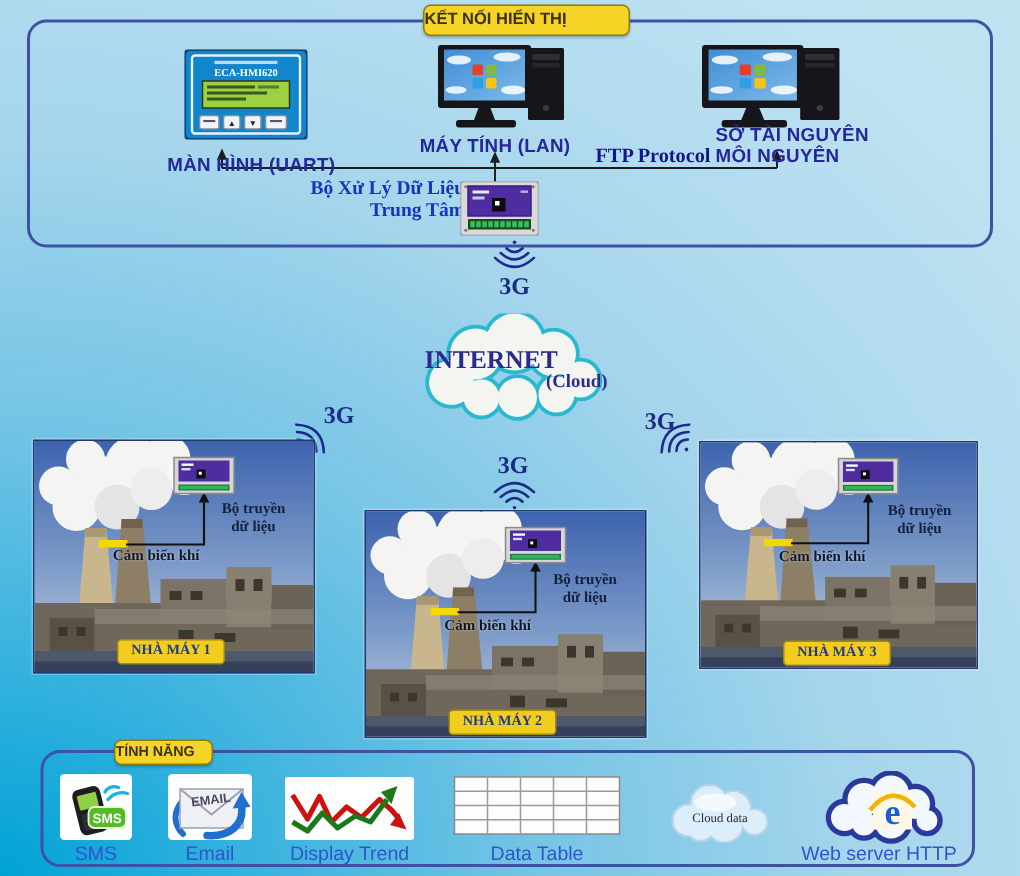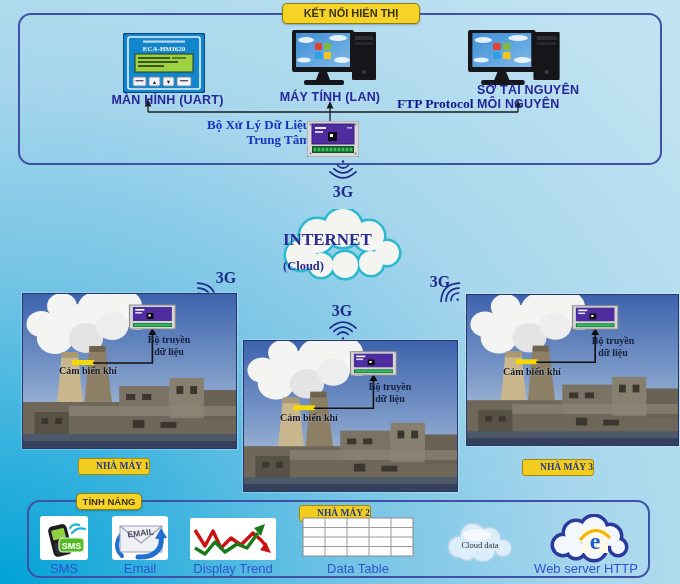--- a/index.html
+++ b/index.html
@@ -6,33 +6,33 @@
   .canvas{
     position:relative;width:680px;height:584px;overflow:hidden;
     background:radial-gradient(130% 130% at 0% 100%, #00a2d6 0%, #2fb0dd 16%, #74c4e5 40%, #a7d6ec 66%, #c0e3f2 100%);
     font-family:"Liberation Sans","DejaVu Sans",sans-serif;
   }
   .abs{position:absolute;}
   .navy-label{color:#26269b;font-weight:bold;font-size:12.5px;text-align:center;line-height:13.5px;letter-spacing:.2px;}
   .serif-label{font-family:"Liberation Serif","DejaVu Serif",serif;font-weight:bold;color:#1535c0;text-align:right;}
   .badge{
     background:#f5d327;border:1.5px solid #8f7c0a;border-radius:5px;color:#3a3210;
-    font-weight:bold;text-align:center;box-shadow:0 1px 2px rgba(0,0,0,.25);
+    font-weight:bold;box-shadow:0 1px 2px rgba(0,0,0,.25);
   }
   .box-frame{border:2px solid #3f51a5;border-radius:13px;}
   .g3{font-family:"Liberation Serif","DejaVu Serif",serif;font-weight:bold;color:#1e2a8a;font-size:16px;text-align:center;}
-  .factory{border:1.5px solid #26356e;box-shadow:0 0 0 1px rgba(255,255,255,.25);padding-left:27px;}
+  .factory{border:1.5px solid #26356e;box-shadow:0 0 0 1px rgba(255,255,255,.25);}
   .factory-scene{position:absolute;left:0;top:0;width:100%;height:100%;}
   .f-trans{position:absolute;left:108px;top:40px;width:76px;text-align:center;
     font-family:"Liberation Serif","DejaVu Serif",serif;font-weight:bold;font-size:10px;line-height:11.5px;color:#14203c;}
-  .f-sensor{position:absolute;left:36px;top:71px;width:74px;text-align:left;
+  .f-sensor{position:absolute;left:36px;top:71px;width:74px;text-align:right;
     font-family:"Liberation Serif","DejaVu Serif",serif;font-weight:bold;font-size:10px;color:#101726;text-shadow:0 0 2px rgba(255,255,255,.5);}
   .f-badge{position:absolute;left:55px;top:132px;width:70px;height:15px;line-height:15px;
-    background:#f2cd1f;border:1px solid #a08a10;border-radius:3px;text-align:right;
-    font-family:"Liberation Serif","DejaVu Serif",serif;font-weight:bold;font-size:9.5px;color:#223a8c;margin-top:32px;}
+    background:#f2cd1f;border:1px solid #a08a10;border-radius:3px;text-align:center;
+    font-family:"Liberation Serif","DejaVu Serif",serif;font-weight:bold;font-size:9.5px;color:#223a8c;}
   .feat-label{color:#2f55cc;font-size:13px;text-align:center;}
 </style>
 </head>
 <body>
 
 <div class="canvas">
 
   <svg class="abs" style="left:0;top:0;width:680px;height:584px;pointer-events:none;" viewBox="0 0 680 584">
     <path d="M148 112 H518" stroke="#1c1c1c" stroke-width="1.3" fill="none"></path>
     <path d="M148 112 V104" stroke="#1c1c1c" stroke-width="1.3" fill="none"></path>
@@ -60,21 +60,21 @@
       <rect x="10" y="44" width="13" height="9" rx="1.5"></rect>
       <rect x="26" y="44" width="11" height="9" rx="1.5"></rect>
       <rect x="40" y="44" width="11" height="9" rx="1.5"></rect>
       <rect x="54" y="44" width="14" height="9" rx="1.5"></rect>
     </g>
     <text x="31.5" y="51" font-size="5.5" fill="#223" text-anchor="middle">▲</text>
     <text x="45.5" y="51" font-size="5.5" fill="#223" text-anchor="middle">▼</text>
     <rect x="12.5" y="47" width="8" height="1.4" fill="#556"></rect>
     <rect x="57" y="47" width="8" height="1.4" fill="#556"></rect>
   </svg>
-  <div class="abs navy-label" style="left:95px;top:94px;width:145px;">MÀN HÌNH (UART)</div>
+  <div class="abs navy-label" style="left:95px;top:104px;width:145px;">MÀN HÌNH (UART)</div>
 
   <div class="abs pc-graphic" style="left:292px;top:30px;width:88px;height:58px;">
 <svg viewBox="0 0 88 58" preserveAspectRatio="none" width="100%" height="100%">
   <defs>
     <linearGradient id="scrg" x1="0" y1="0" x2="1" y2="1">
       <stop offset="0" stop-color="#3f8fd6"></stop>
             <stop offset="1" stop-color="#7db9e8"></stop>
     </linearGradient>
   </defs>
   <rect x="60" y="2" width="24" height="48" rx="1" fill="#15151a"></rect>
@@ -196,21 +196,21 @@
         <circle cx="40" cy="27" r="17"></circle>
         <circle cx="66" cy="19" r="19"></circle>
       <circle cx="92" cy="27" r="15"></circle>
         <circle cx="110" cy="44" r="12"></circle>
         <circle cx="94" cy="54" r="12"></circle>
       <circle cx="68" cy="56" r="13"></circle>
         <circle cx="44" cy="56" r="12"></circle>
     </g>
   </svg>
   <div class="abs serif-label" style="left:283px;top:230px;width:122px;text-align:left;font-size:17px;color:#2a2a8f;">INTERNET</div>
-  <div class="abs serif-label" style="left:283px;top:247px;width:122px;text-align:left;font-size:12.5px;color:#2a2a8f;margin-top:12px;">(Cloud)</div>
+  <div class="abs serif-label" style="left:283px;top:247px;width:122px;text-align:right;font-size:12.5px;color:#2a2a8f;">(Cloud)</div>
 
   <svg class="abs" style="left:189px;top:264px;" width="44" height="40" viewBox="0 0 44 40">
     <g transform="translate(10,36) rotate(45) scale(1,-1)" stroke="#1e2a8a" stroke-width="1.7" fill="none" stroke-linecap="round">
       <circle cx="0" cy="0.5" r="1.2" fill="#1e2a8a" stroke="none"></circle>
       <path d="M -5.4 4.5 Q 0 9.5 5.4 4.5"></path>
       <path d="M -9.2 7.7 Q 0 16.2 9.2 7.7"></path>
       <path d="M -13 10.9 Q 0 23 13 10.9"></path>
     </g>
   </svg>
   <div class="abs g3" style="left:214px;top:269px;width:24px;">3G</div>

